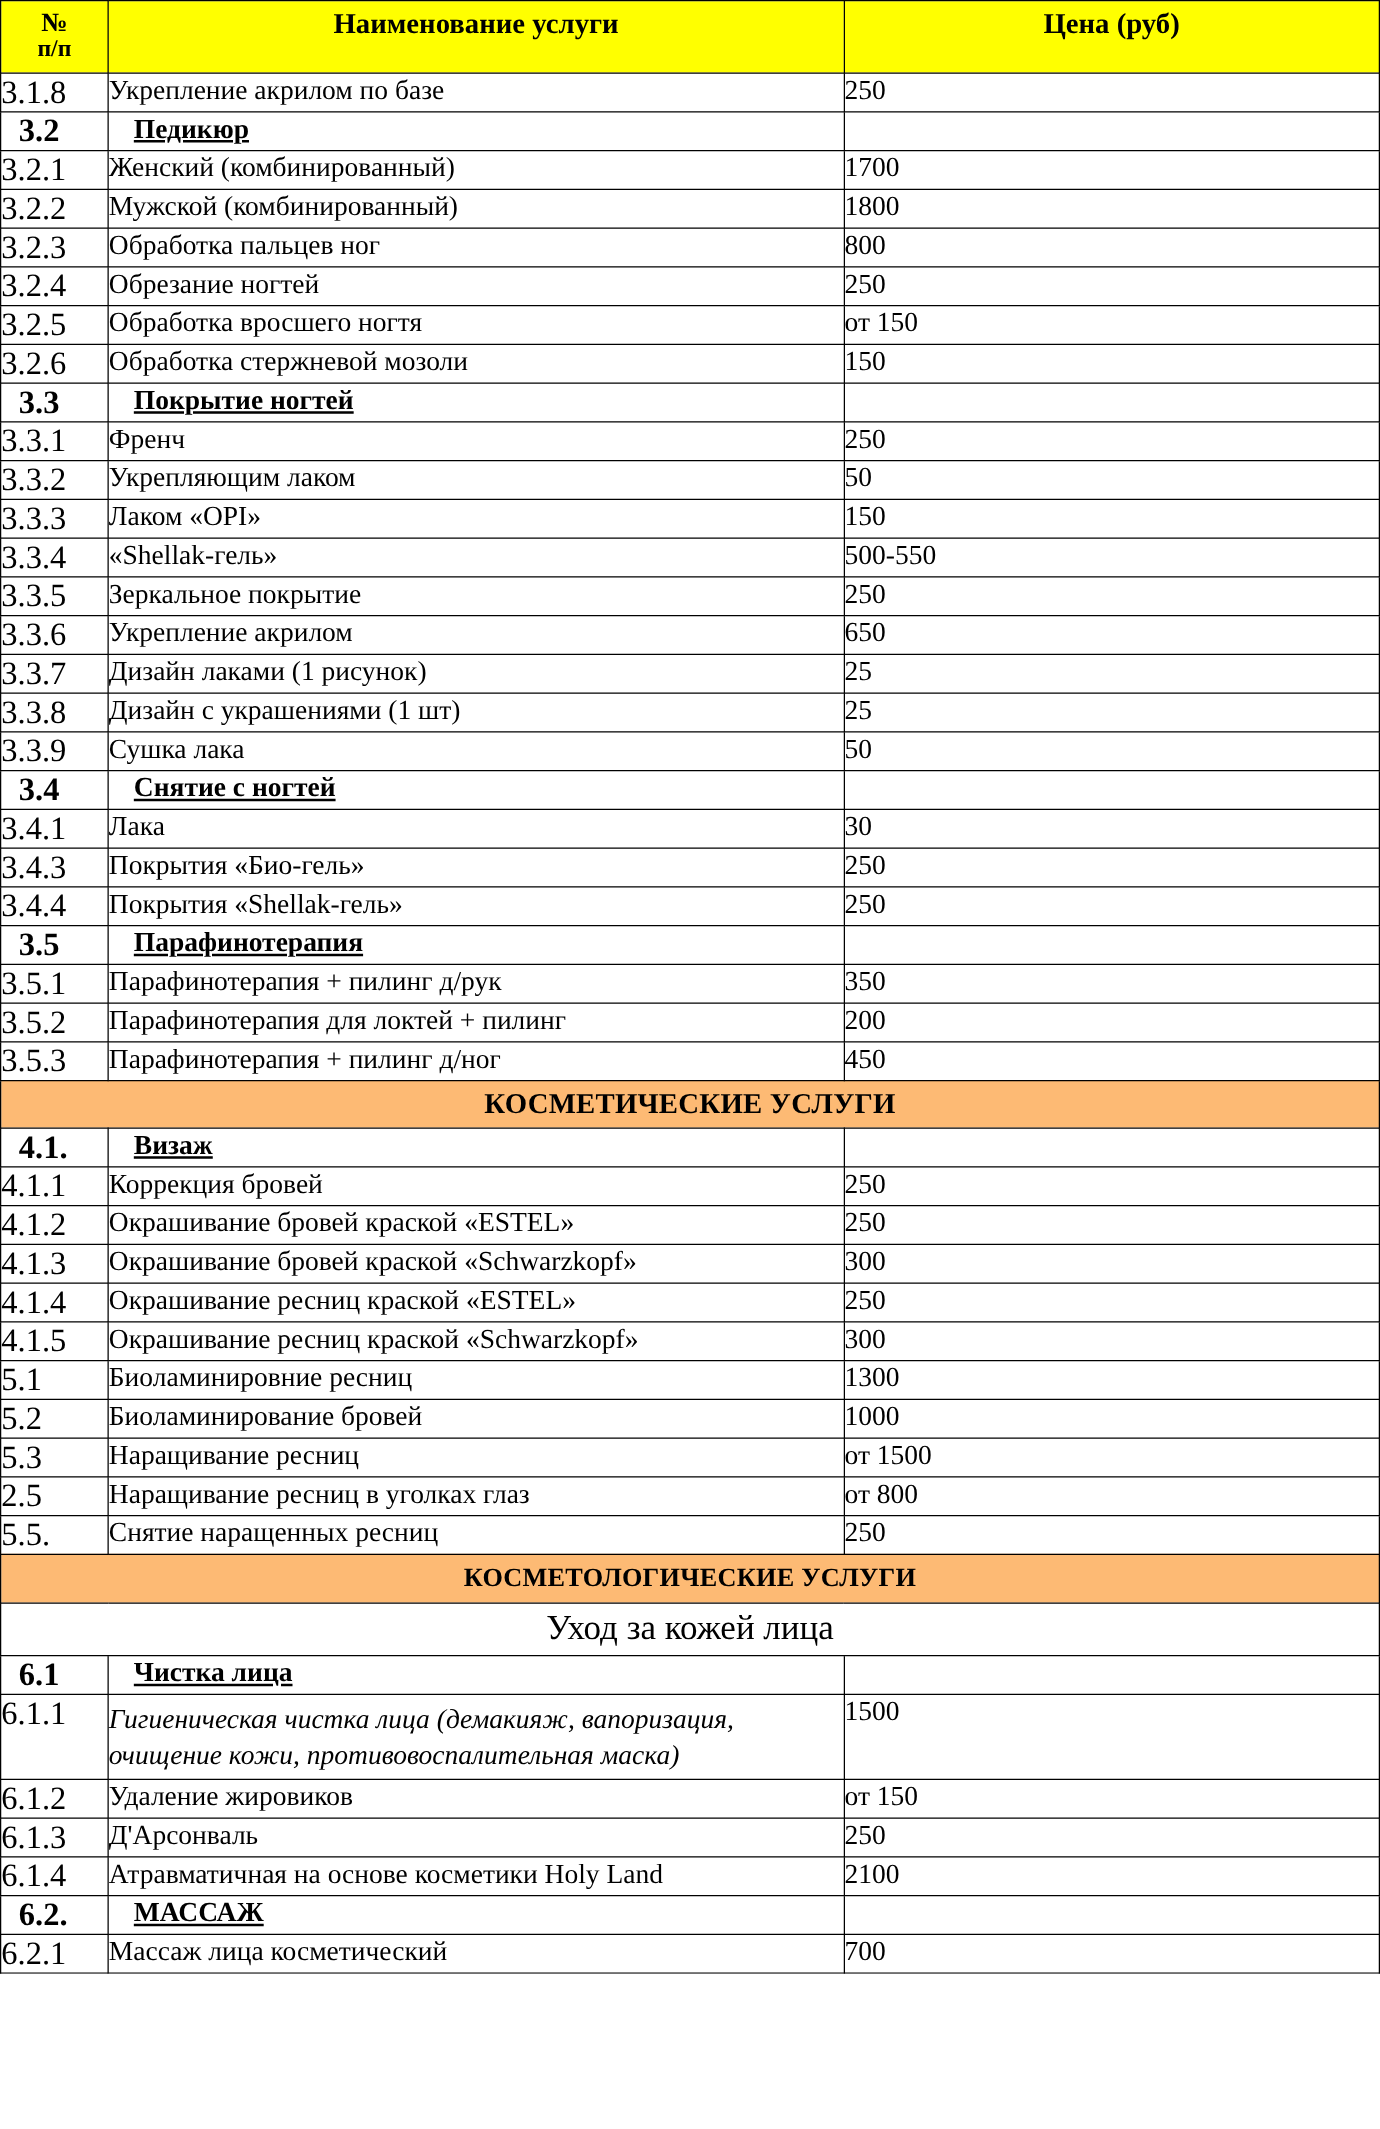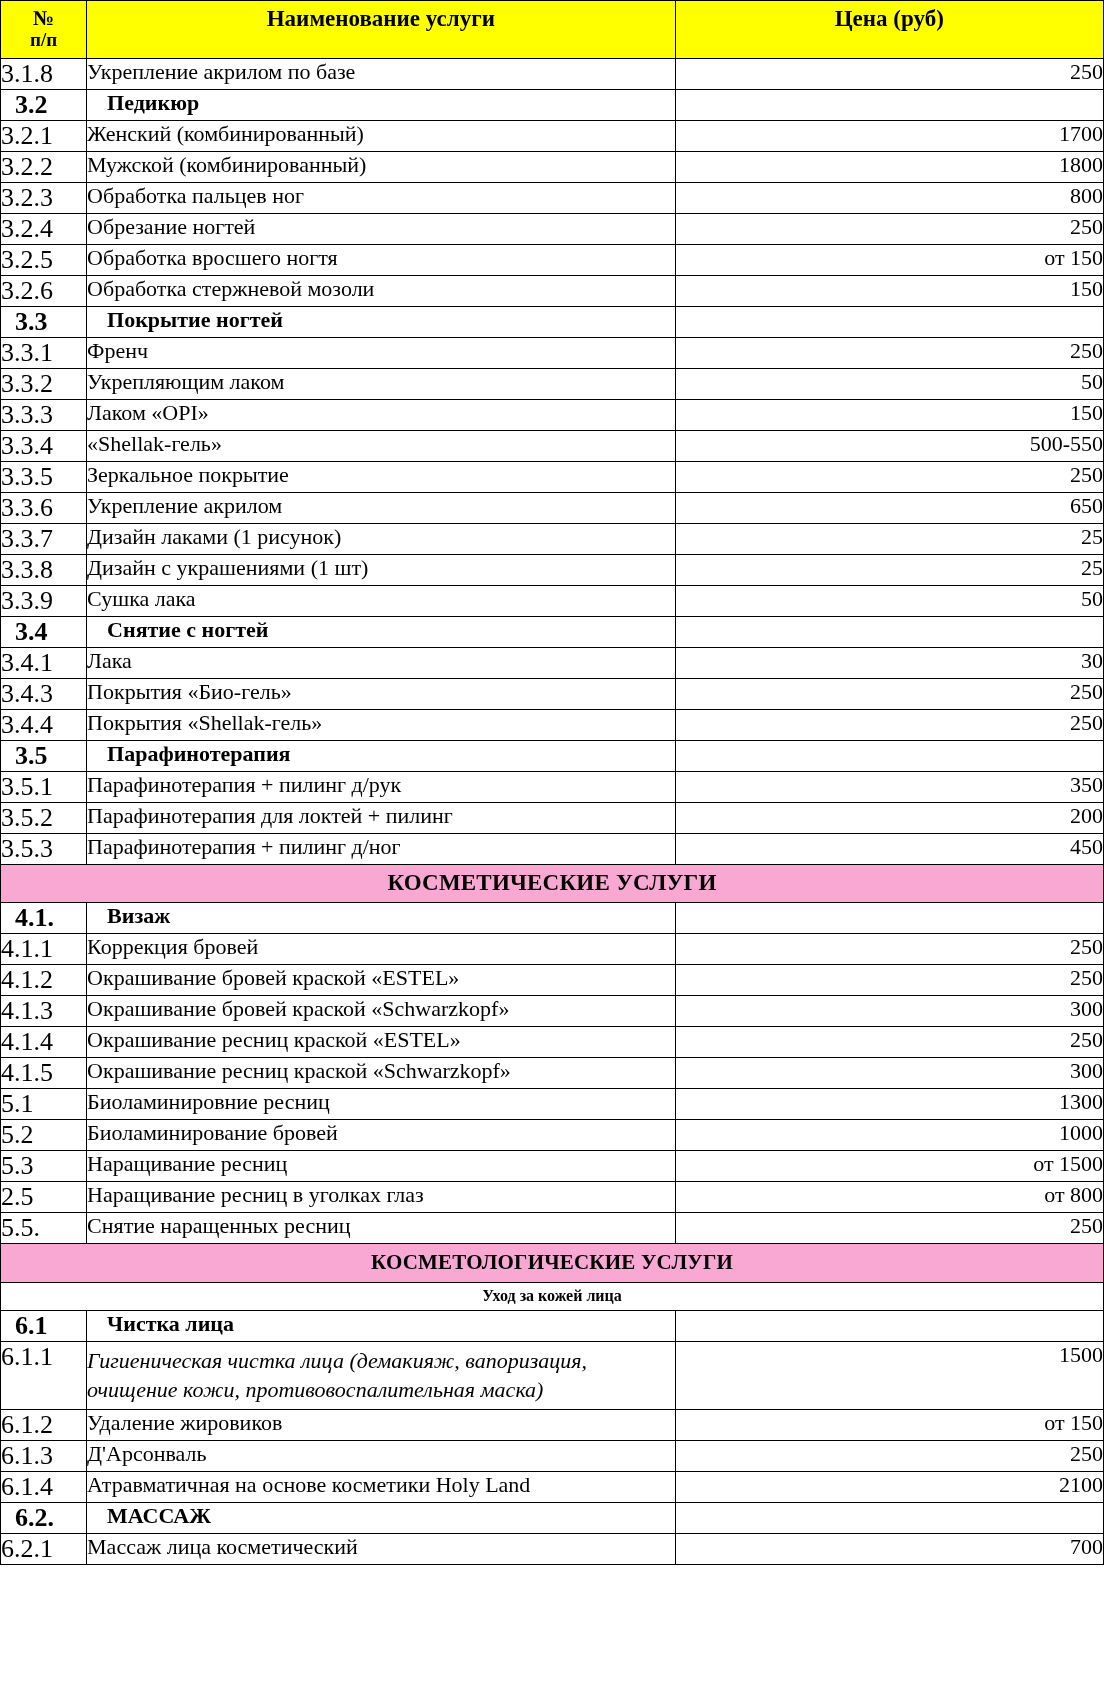--- a/index.html
+++ b/index.html
@@ -47,51 +47,51 @@
     font-size: 26px;
     padding: 3px 0 3px 12px;
     white-space: nowrap;
   }
   .name {
     font-size: 22px;
     padding: 3px 4px 3px 14px;
   }
   .price {
     font-size: 22px;
-    text-align: right;
+    text-align: left;
     padding: 3px 4px 3px 4px;
   }
   .bold .num, .bold .name, .bold .price { font-weight: bold; margin-top: 40px; }
-  .name.indent { padding-left: 20px; }
+  .name.indent { padding-left: 20px; text-decoration: underline; }
   .num.pad-strong { padding-left: 14px; }
 
   
   .name.multiline {
     line-height: 1.32;
     padding-top: 4px;
     padding-bottom: 5px;
     font-style: italic;
   }
 
   
   .section td {
-    background: #f9a8d4;
+    background: #fdba74;
     text-align: center;
     font-weight: bold;
     font-size: 23px;
     padding: 5px 4px 6px 4px;
     letter-spacing: 0.2px;
   }
   .section.big td { font-size: 21px; padding: 6px 4px 7px 4px; }
 
   
   .subcaption td {
     text-align: center;
-    font-weight: bold;
-    font-size: 16px;
+    font-weight: normal;
+    font-size: 28px;
     padding: 4px 4px 5px 4px;
   }
 </style>
 </head>
 <body>
 
 <table class="price-table">
   <colgroup>
     <col class="c-num">
     <col class="c-name">

